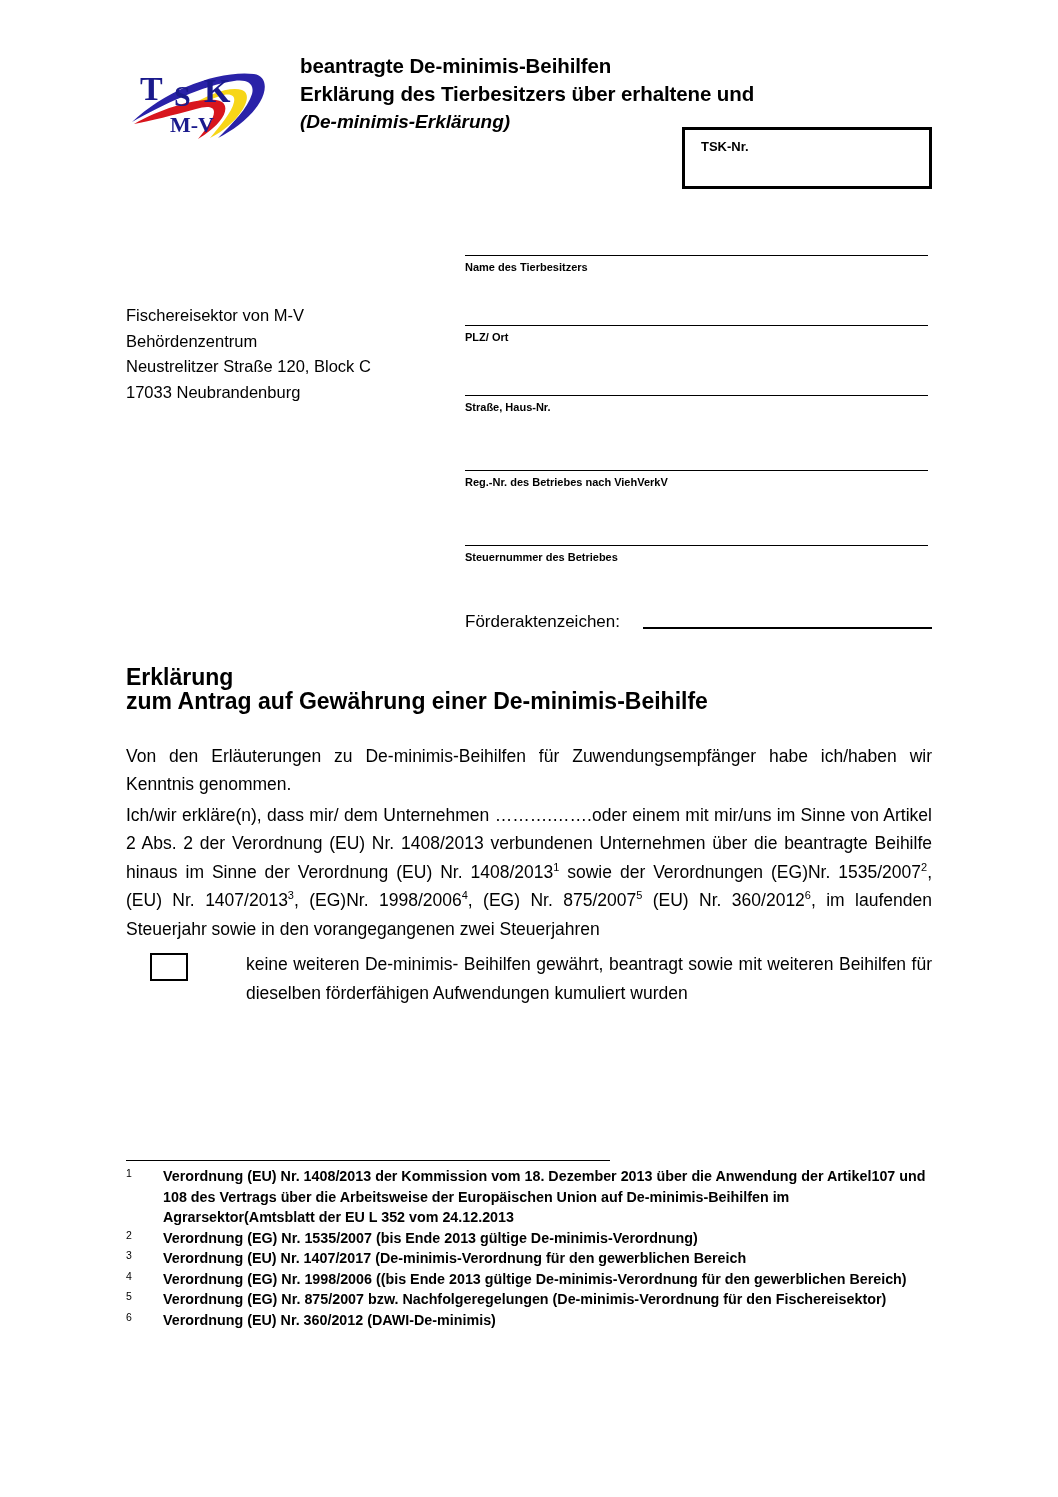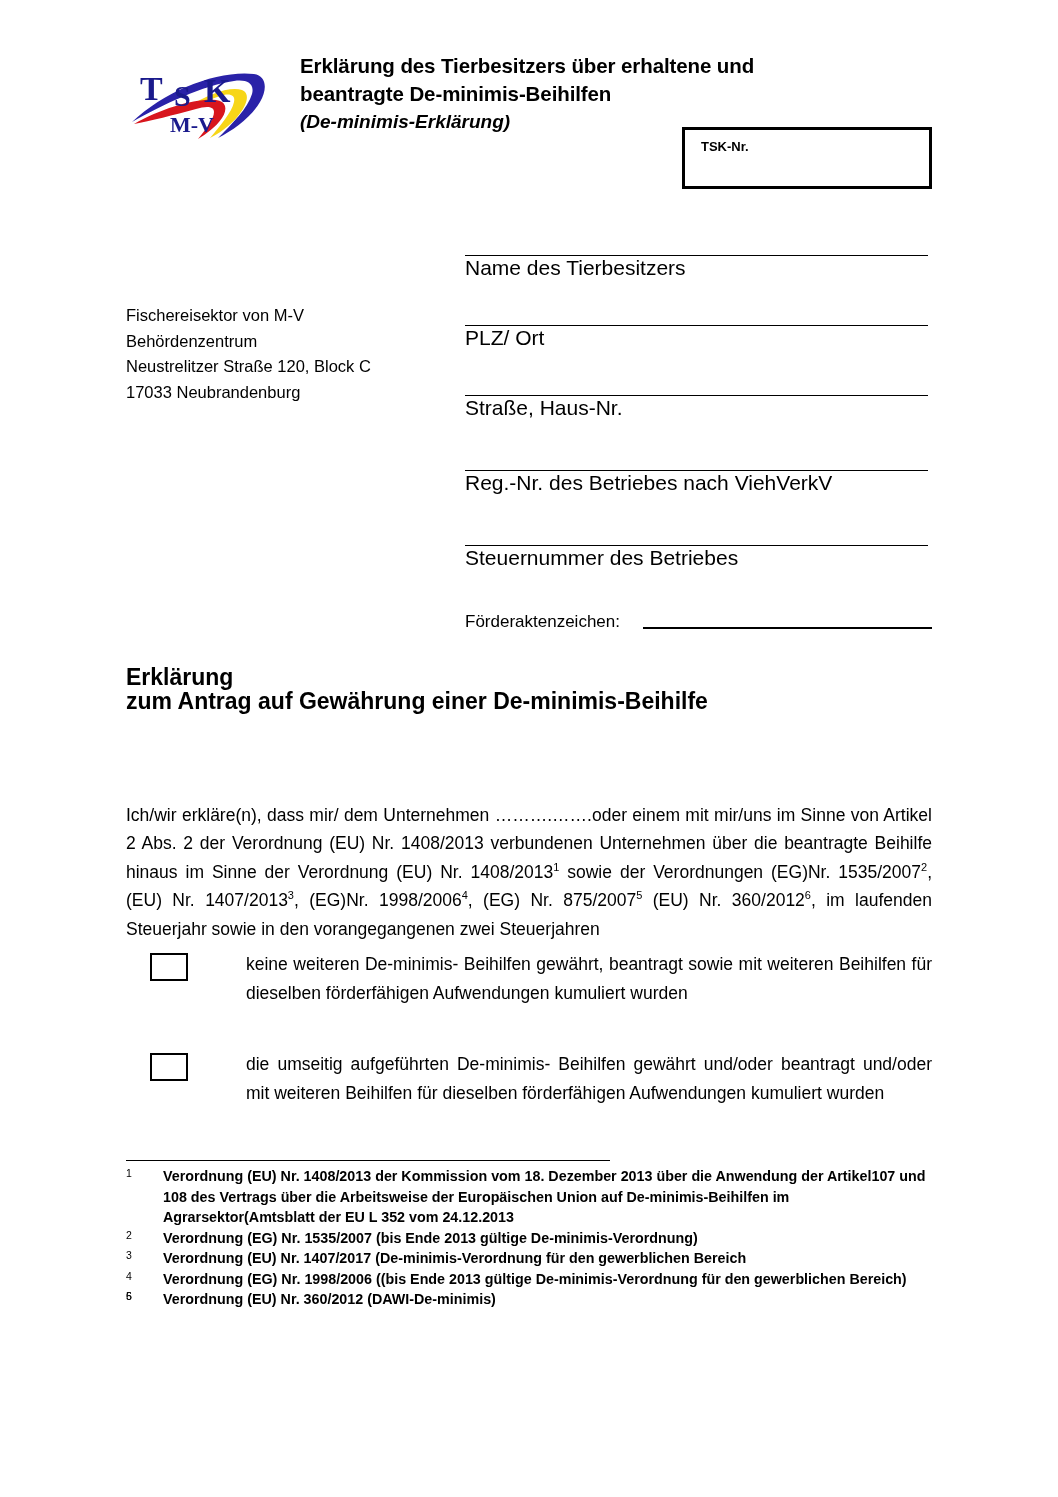--- a/index.html
+++ b/index.html
@@ -91,22 +91,23 @@
     position: absolute;
     left: 465px;
     width: 463px;
   }
   .field-rule {
     border-bottom: 1.6px solid #000000;
     height: 0;
     width: 100%;
   }
   .field-label {
-    font-size: 21px;
-    font-weight: normal;
+    font-size: 11px;
+    font-weight: bold;
+    margin-top: 5px;
     white-space: nowrap;
   }
 
   
   .foerder {
     position: absolute;
     left: 465px;
     top: 612px;
     width: 467px;
     display: flex;
@@ -232,22 +233,22 @@
 
         <text x="14" y="40" font-family="Liberation Serif, serif" font-size="34" font-weight="bold" fill="#1a1a8c">T</text>
         <text x="48" y="46" font-family="Liberation Serif, serif" font-size="30" font-weight="bold" fill="#1a1a8c">S</text>
         <text x="78" y="42" font-family="Liberation Serif, serif" font-size="34" font-weight="bold" fill="#1a1a8c">K</text>
 
         <text x="44" y="72" font-family="Liberation Serif, serif" font-size="22" font-weight="bold" fill="#1a1a8c">M-V</text>
       </svg>
     </div>
 
     <div class="title-block">
+      <div class="title-line">beantragte De-minimis-Beihilfen</div>
       <div class="title-line">Erklärung des Tierbesitzers über erhaltene und</div>
-      <div class="title-line">beantragte De-minimis-Beihilfen</div>
       <div class="title-sub">(De-minimis-Erklärung)</div>
     </div>
   </div>
 
   <div class="tsk-box">
     <span class="tsk-box-label">TSK-Nr.</span>
   </div>
 
   <div class="address">
     <div>Fischereisektor von M-V</div>
@@ -284,32 +285,29 @@
   <div class="foerder">
     <span class="foerder-label">Förderaktenzeichen:</span>
     <span class="foerder-rule"></span>
   </div>
 
   <div class="decl-heading">
     <div>Erklärung</div>
     <div>zum Antrag auf Gewährung einer De-minimis-Beihilfe</div>
   </div>
 
+  <p class="para" id="para-1">Von den Erläuterungen zu De-minimis-Beihilfen für Zuwendungsempfänger habe ich/haben wir Kenntnis genommen.</p>
 
   <p class="para" id="para-2"><span>Ich/wir erkläre(n), dass mir/ dem Unternehmen ……….…….oder einem mit mir/uns im Sinne von Artikel 2 Abs. 2 der Verordnung (EU) Nr. 1408/2013  verbundenen Unternehmen über die beantragte Beihilfe hinaus im Sinne der Verordnung (EU) Nr. 1408/2013</span><sup>1</sup><span> sowie der Verordnungen (EG)Nr. 1535/2007</span><sup>2</sup><span>, (EU) Nr. 1407/2013</span><sup>3</sup><span>, (EG)Nr. 1998/2006</span><sup>4</sup><span>, (EG) Nr. 875/2007</span><sup>5</sup><span> (EU) Nr. 360/2012</span><sup>6</sup><span>, im laufenden Steuerjahr sowie in den vorangegangenen zwei Steuerjahren</span></p>
 
   <div class="option" id="option-1">
     <span class="checkbox"></span>
     <div class="option-text">keine weiteren De-minimis- Beihilfen gewährt, beantragt sowie mit weiteren Beihilfen für dieselben förderfähigen Aufwendungen kumuliert wurden</div>
   </div>
 
-  <div class="option" id="option-2">
-    <span class="checkbox"></span>
-    <div class="option-text">die umseitig aufgeführten De-minimis- Beihilfen gewährt und/oder beantragt und/oder mit weiteren Beihilfen für dieselben förderfähigen Aufwendungen kumuliert wurden</div>
-  </div>
 
   <div class="footnote-rule"></div>
 
   <div class="footnotes">
     <div class="footnote">
       <span class="footnote-marker">1</span>
       <span>Verordnung (EU) Nr. 1408/2013 der Kommission vom 18. Dezember 2013 über die Anwendung der Artikel107 und 108 des Vertrags über die Arbeitsweise der Europäischen Union auf De-minimis-Beihilfen im Agrarsektor(Amtsblatt der EU L 352 vom 24.12.2013</span>
     </div>
     <div class="footnote">
       <span class="footnote-marker">2</span>
@@ -318,20 +316,21 @@
     <div class="footnote">
       <span class="footnote-marker">3</span>
       <span>Verordnung (EU) Nr. 1407/2017 (De-minimis-Verordnung für den gewerblichen Bereich</span>
     </div>
     <div class="footnote">
       <span class="footnote-marker">4</span>
       <span>Verordnung (EG) Nr. 1998/2006 ((bis Ende 2013 gültige De-minimis-Verordnung für den gewerblichen Bereich)</span>
     </div>
     <div class="footnote">
       <span class="footnote-marker">5</span>
+      <span>Verordnung (EG) Nr. 875/2007 bzw. Nachfolgeregelungen (De-minimis-Verordnung für den Fischereisektor)</span>
     </div>
     <div class="footnote">
       <span class="footnote-marker">6</span>
       <span>Verordnung (EU) Nr. 360/2012 (DAWI-De-minimis)</span>
     </div>
   </div>
 
 </div>
 
 </body></html>

